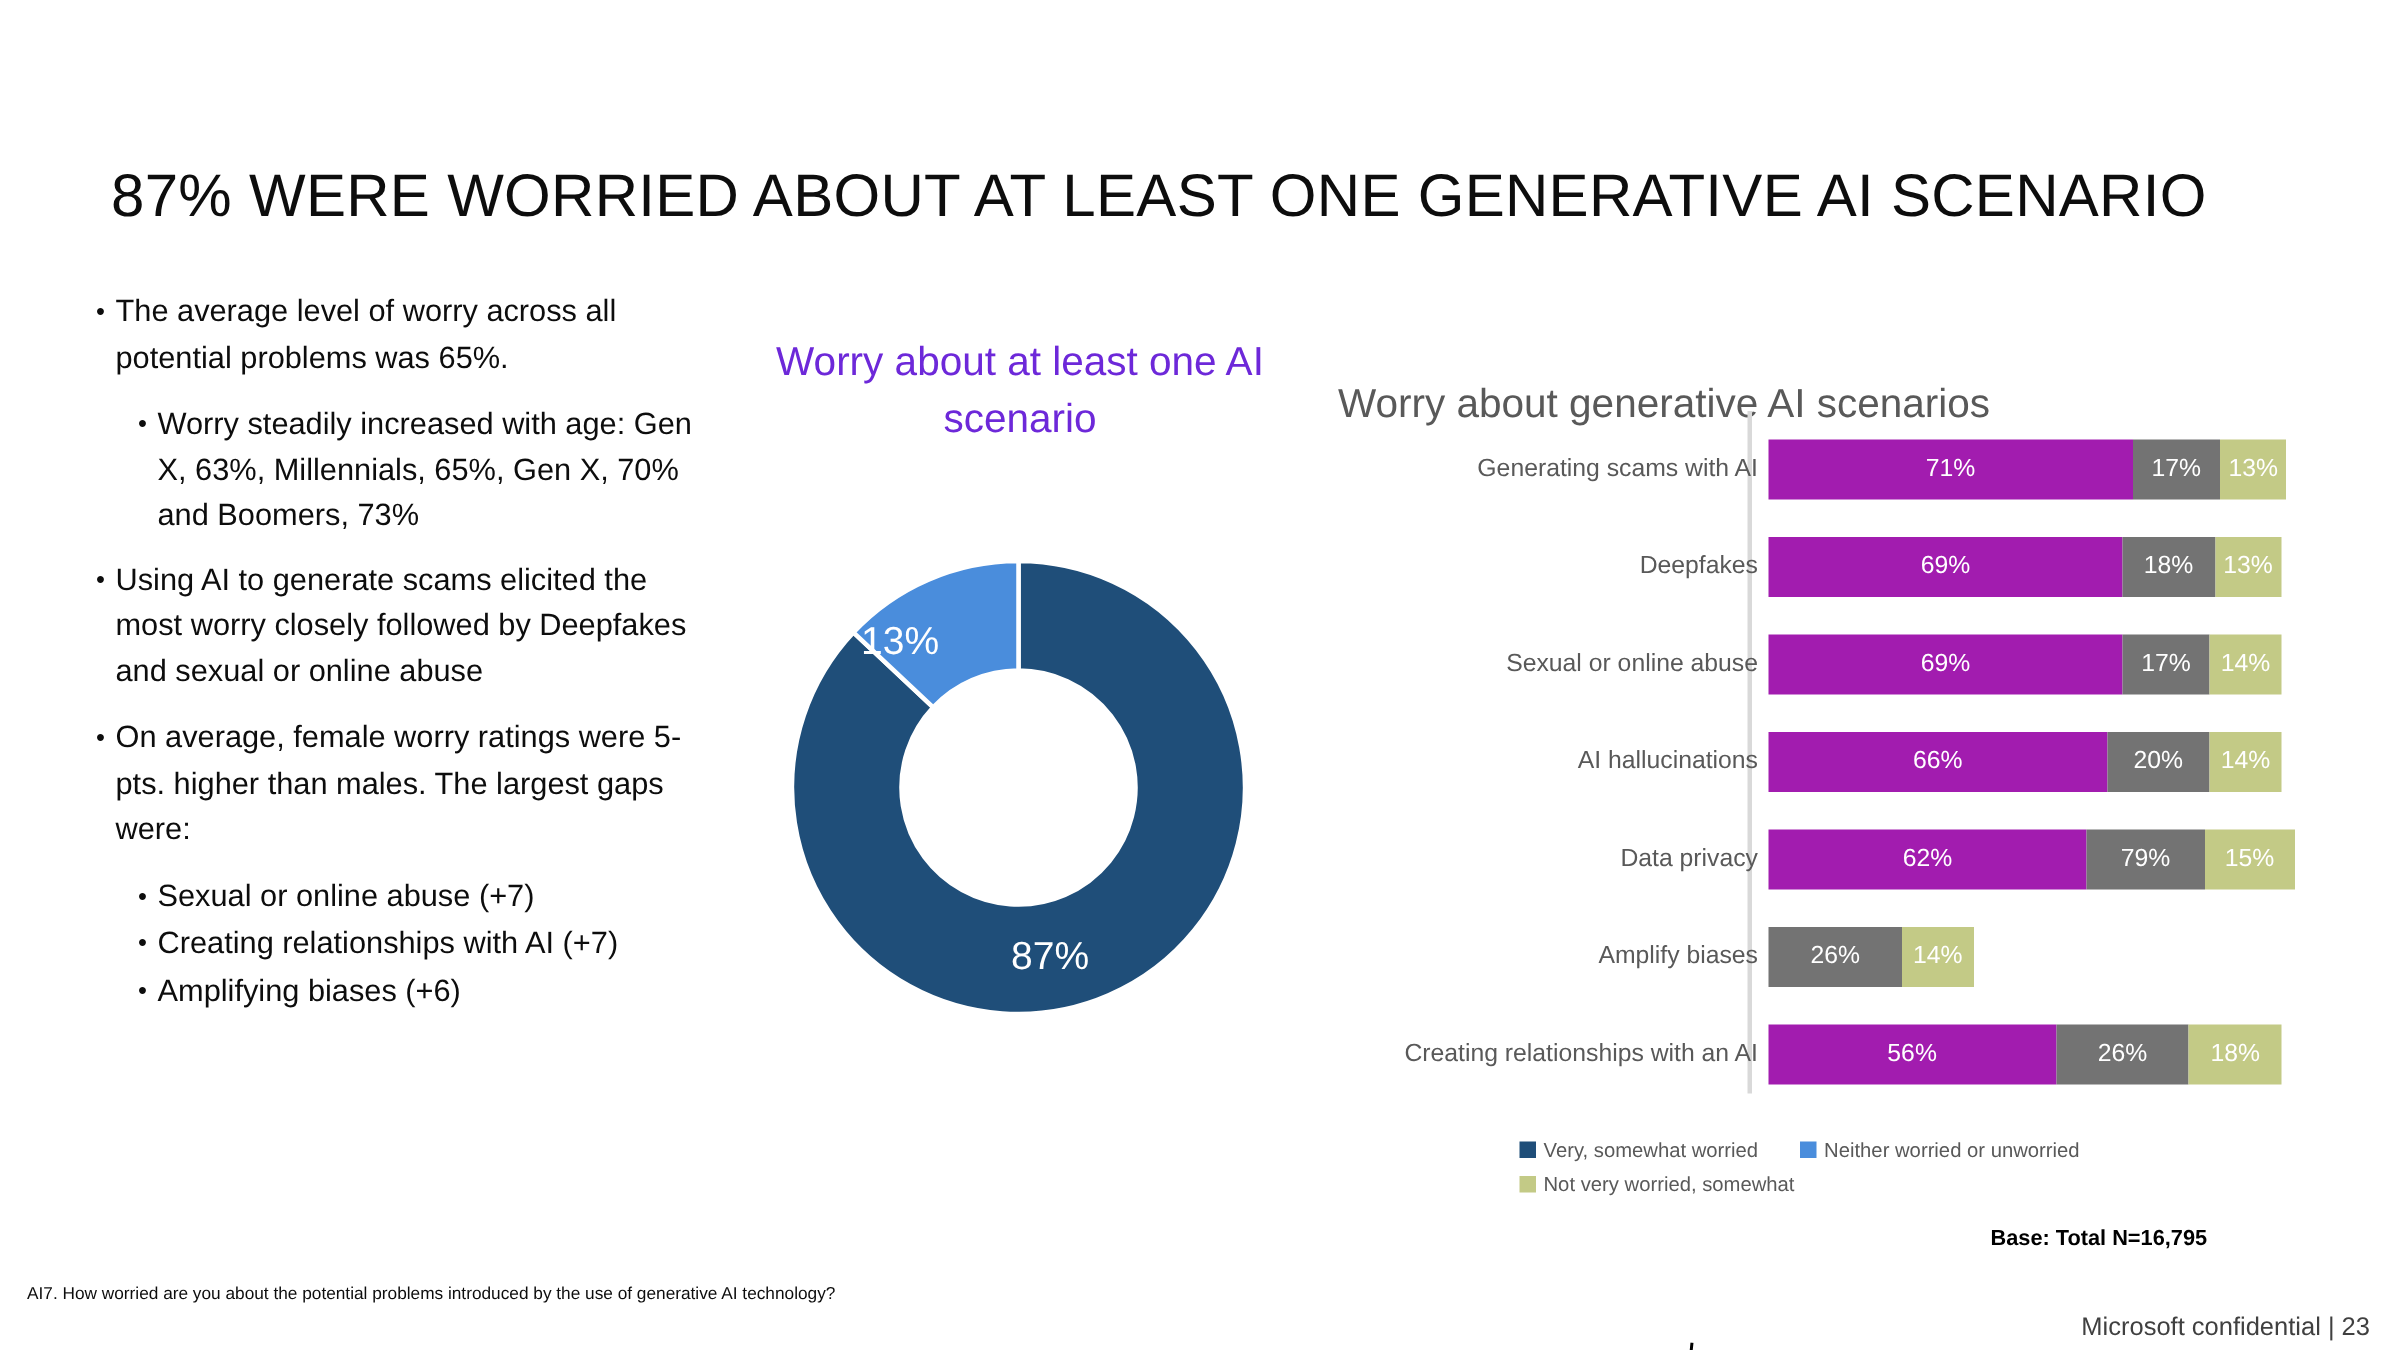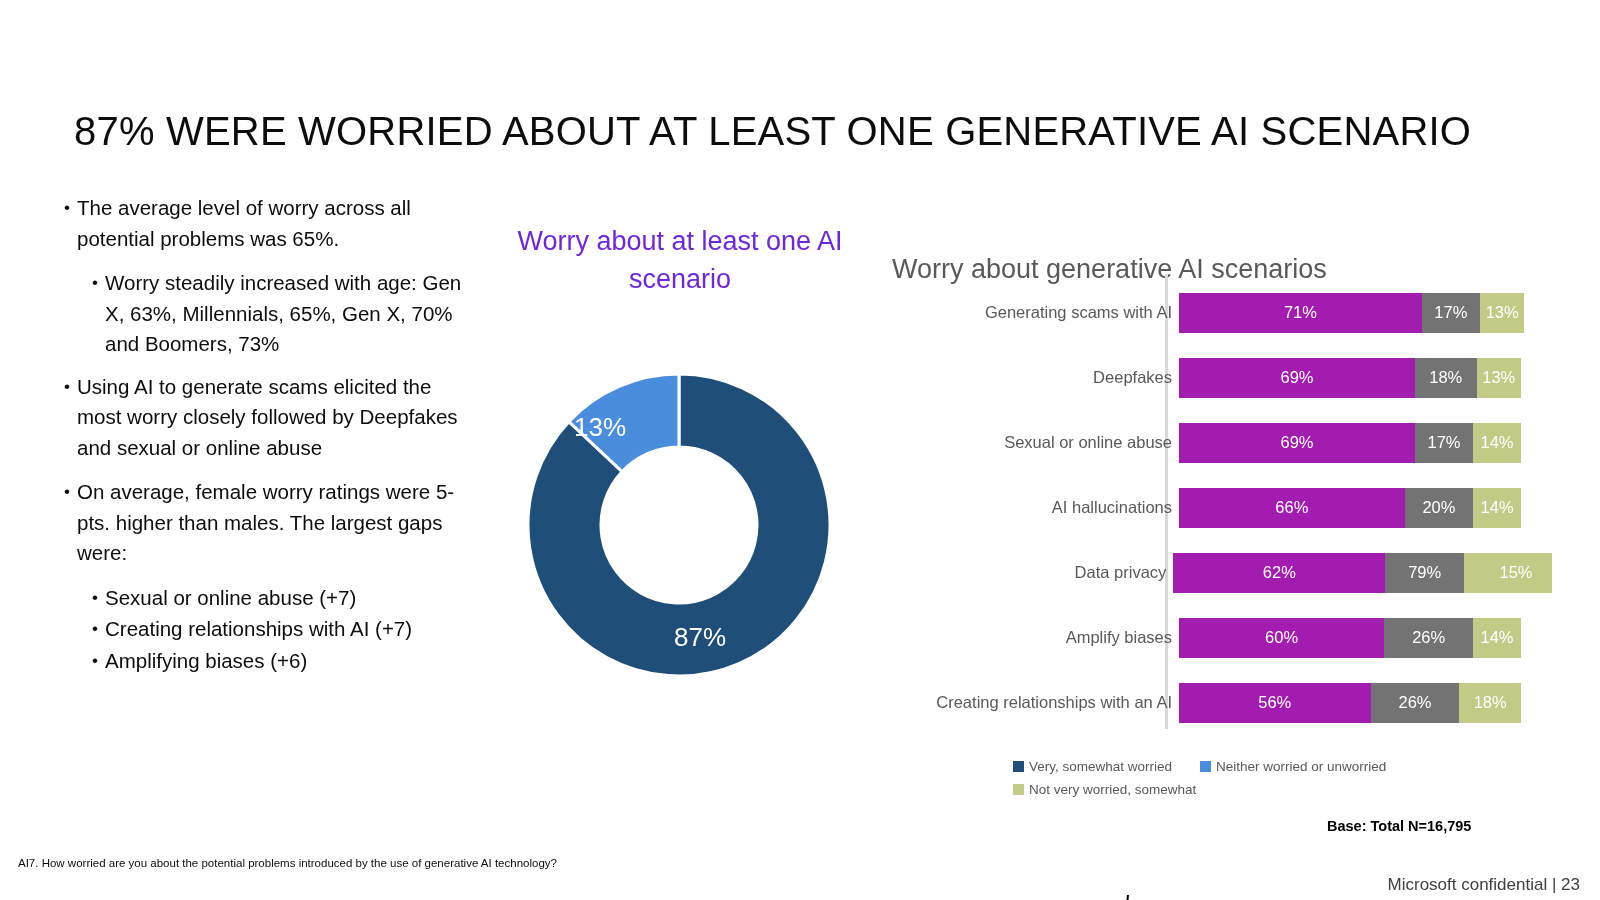--- a/index.html
+++ b/index.html
@@ -318,31 +318,28 @@
         </div>
         <div class="bar-row">
           <div class="bar-cat">Data privacy</div>
           <div class="bar-track">
             <div class="seg s1" style="width: 212.04px;">
               <span>62%</span>
             </div>
             <div class="seg s2" style="width: 78.66px;">
               <span>79%</span>
             </div>
-            <div class="seg s3" style="width: 72px; padding-left: 16px;">
+            <div class="seg s3" style="width: 60px;">
               <span>15%</span>
             </div>
           </div>
         </div>
         <div class="bar-row">
           <div class="bar-cat">Amplify biases</div>
           <div class="bar-track">
-            <div class="seg s1" style="width: 205.2px;">
-              <span>60%</span>
-            </div>
             <div class="seg s2" style="width: 88.92px;">
               <span>26%</span>
             </div>
             <div class="seg s3" style="width: 47.88px;">
               <span>14%</span>
             </div>
           </div>
         </div>
         <div class="bar-row">
           <div class="bar-cat">Creating relationships with an AI</div>

